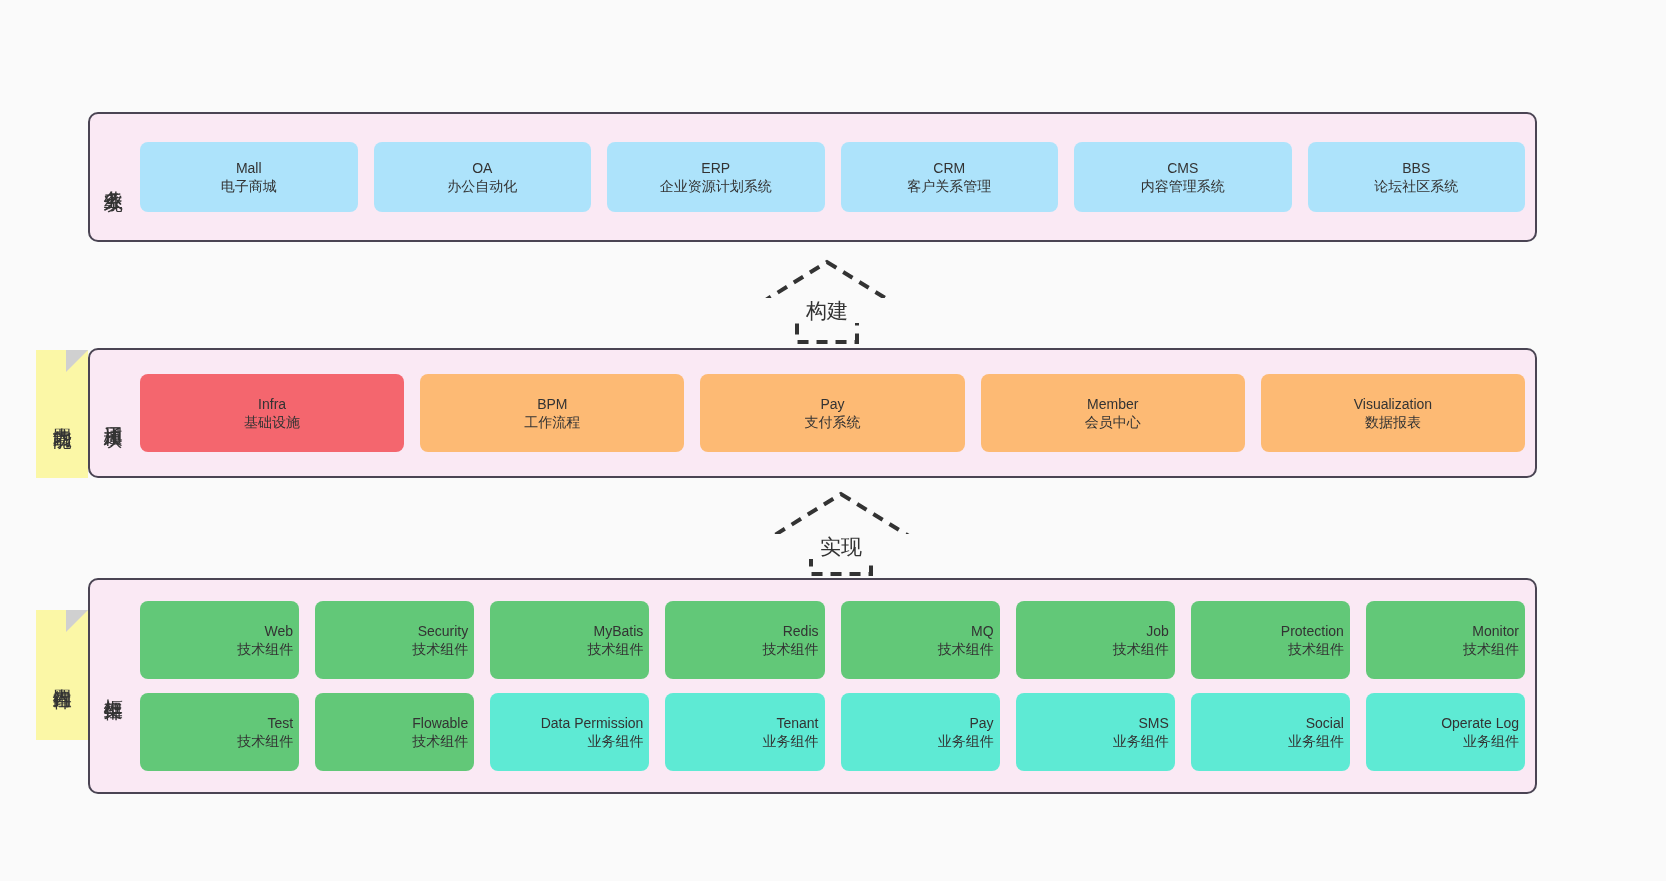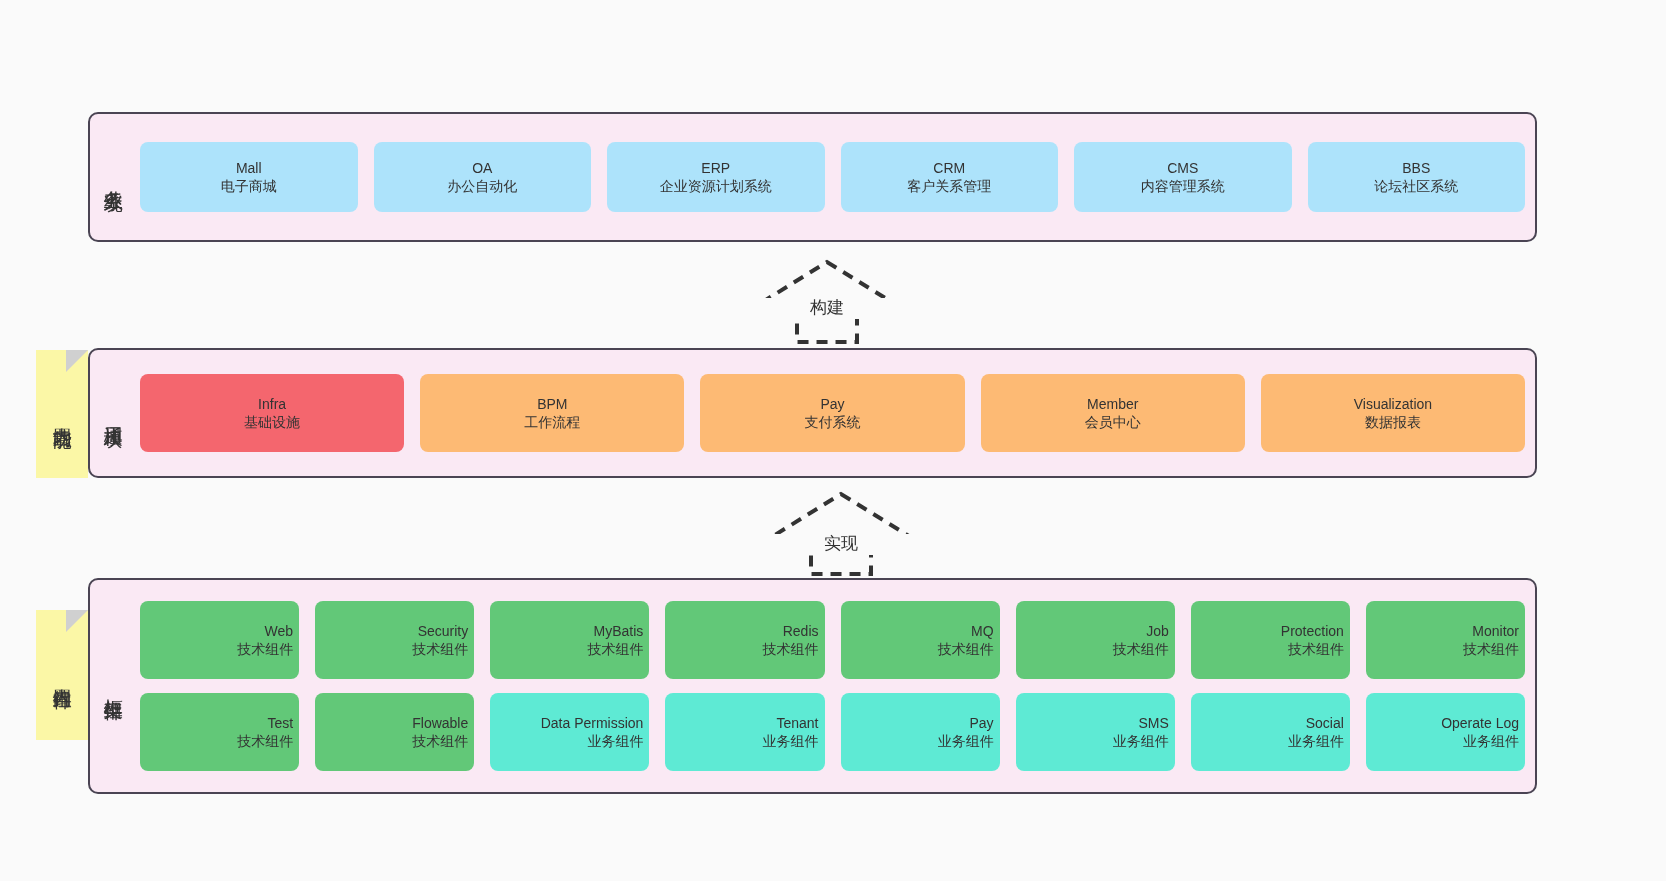--- a/index.html
+++ b/index.html
@@ -125,21 +125,21 @@
   .arrow-wrap {
     position: absolute;
     user-select: none;
   }
   .arrow-wrap svg { display: block; }
   .arrow-label {
     position: absolute;
     left: 0;
     right: 0;
     text-align: center;
-    font-size: 17px;
+    font-size: 21px;
     color: #333333;
     background: #fafafa;
     line-height: 1.1;
     padding: 1px 0;
   }
   #arrow-build  { left: 752px; top: 258px; width: 150px; height: 86px; }
   #arrow-build  .arrow-label { top: 40px; }
   #arrow-impl   { left: 766px; top: 490px; width: 150px; height: 86px; }
   #arrow-impl   .arrow-label { top: 44px; }
 </style>

